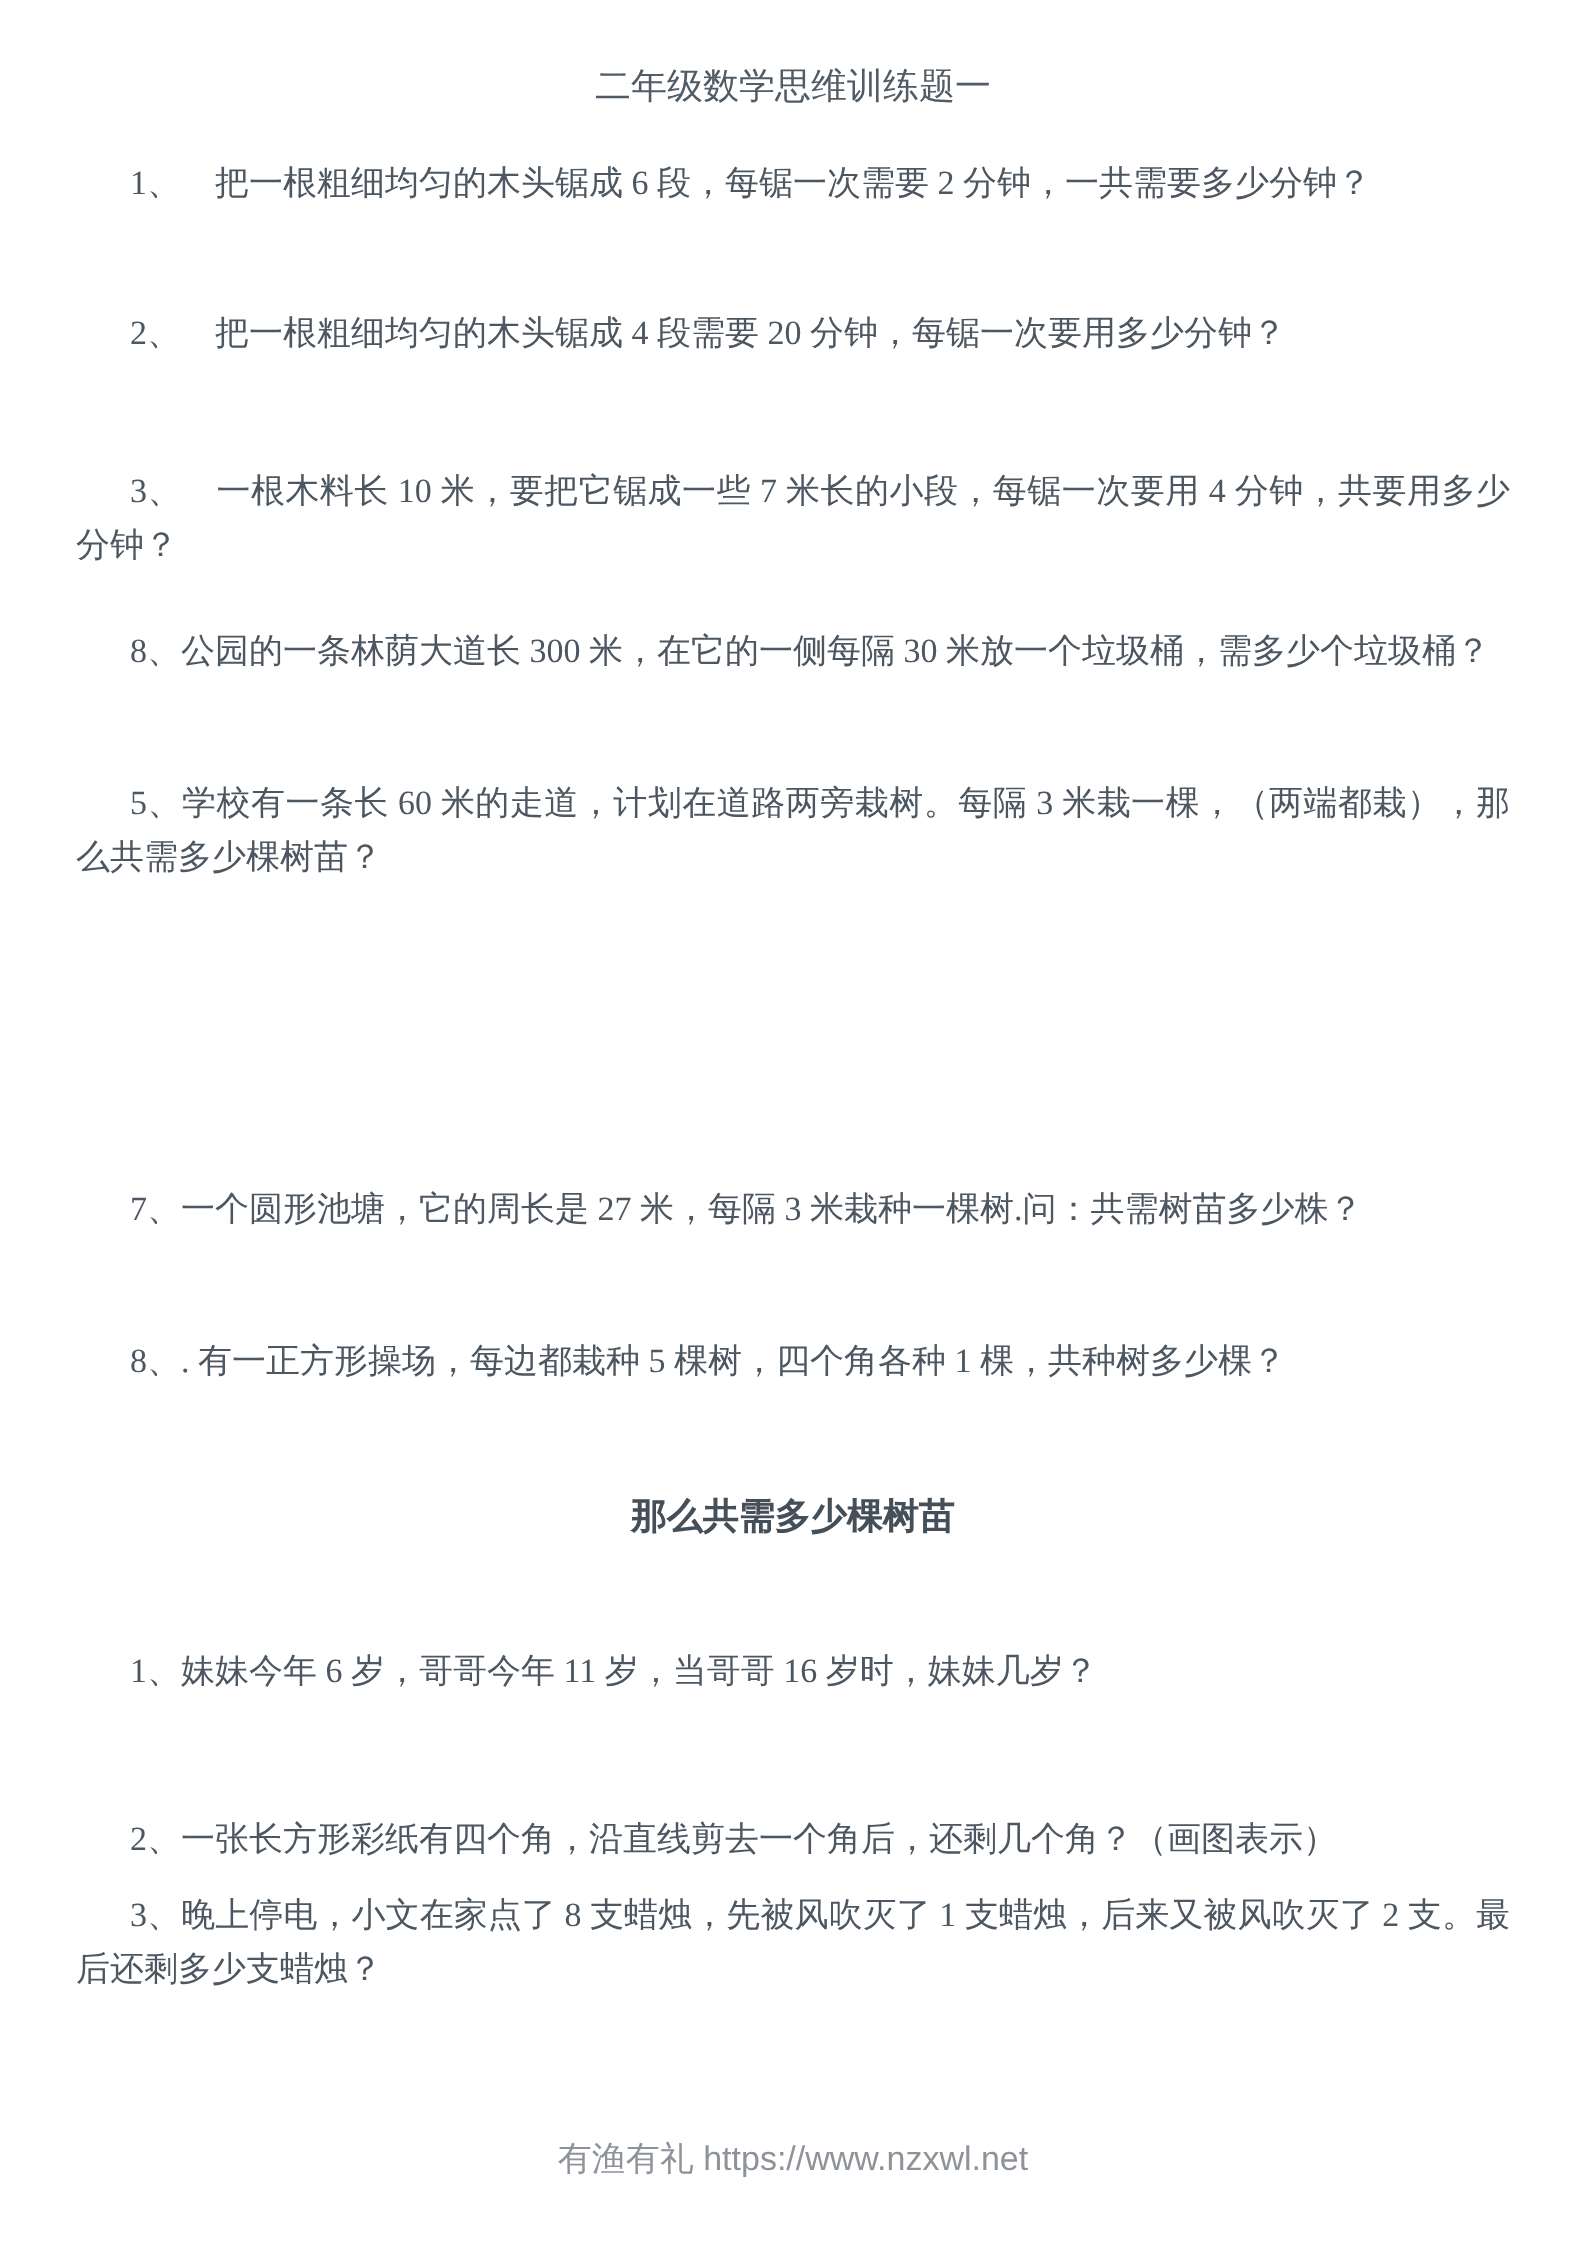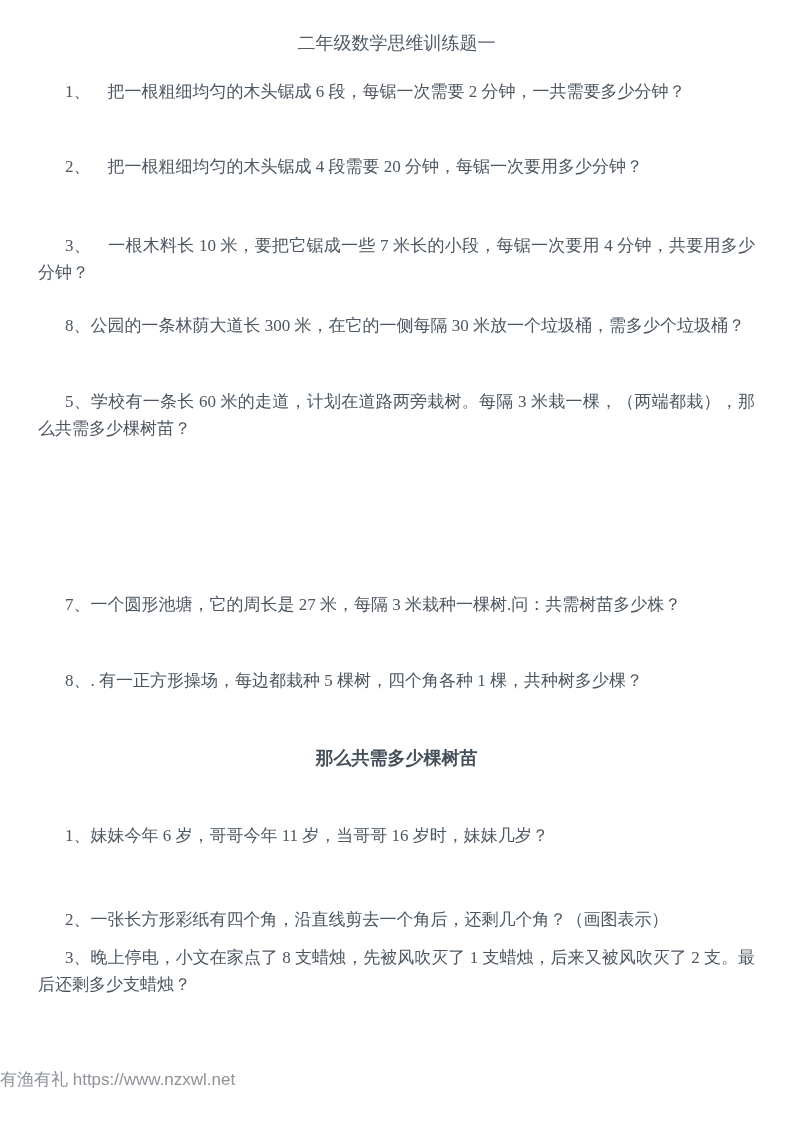--- a/index.html
+++ b/index.html
@@ -51,20 +51,21 @@
   #title1 { top: 30px; }
   #title2 { top: 745px; }
   #s2q1 { top: 789px; margin-top: 33px; }
   #s2q2 { top: 906px; }
   #s2q3 { top: 920px; margin-top: 24px; }
   .footer {
     position: absolute;
     top: 1066px;
     left: 0;
     width: 100%;
+    text-align: center;
     font-family: "Liberation Sans", "DejaVu Sans", sans-serif;
     font-size: 17px;
     color: #8e9399;
   }
 </style>
 </head>
 <body>
 
 <div class="page">
 

